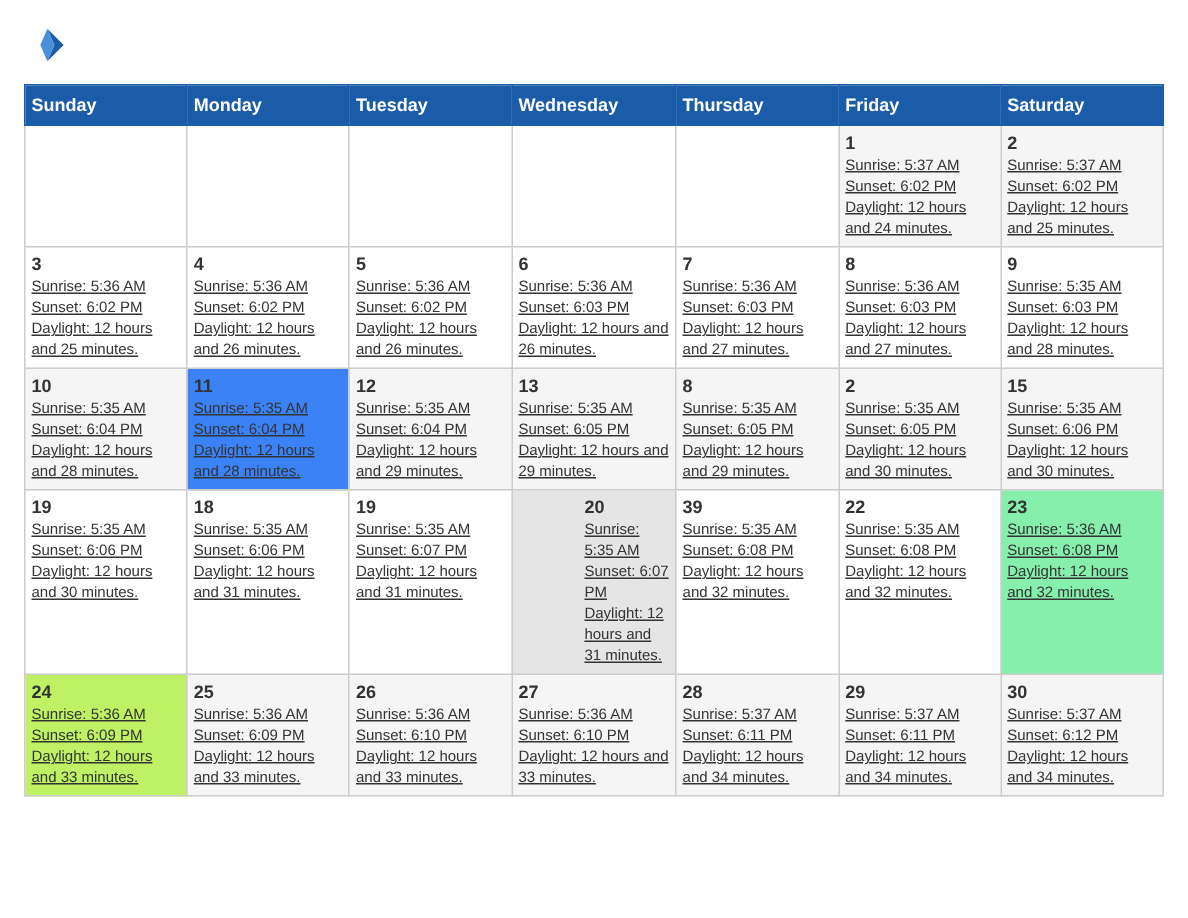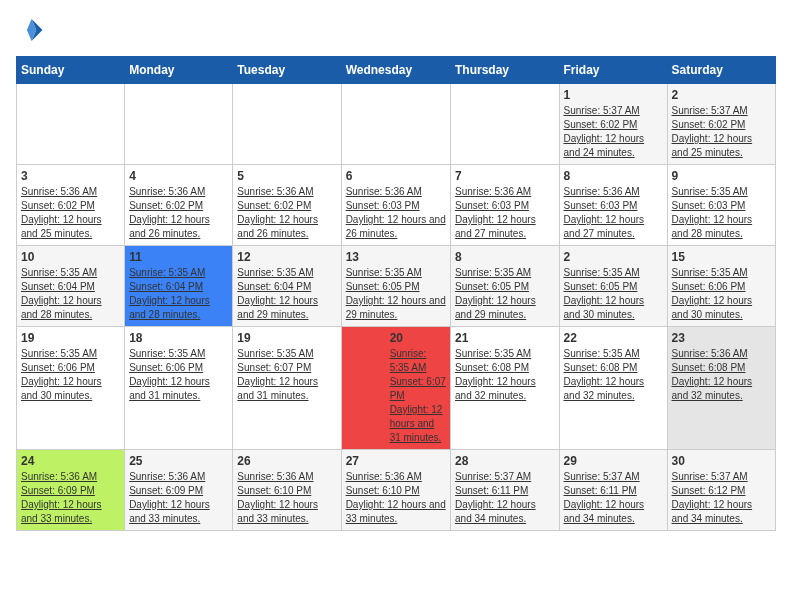--- a/index.html
+++ b/index.html
@@ -240,39 +240,39 @@
           <div class="day-info" style="white-space: pre-line;">Sunrise: 5:35 AM
 Sunset: 6:06 PM
 Daylight: 12 hours and 31 minutes.</div>
         </td>
         <td style="background: rgb(255, 255, 255);">
           <div class="day-number">19</div>
           <div class="day-info" style="white-space: pre-line;">Sunrise: 5:35 AM
 Sunset: 6:07 PM
 Daylight: 12 hours and 31 minutes.</div>
         </td>
-        <td style="background: #ef4444; padding-left: 48px;">
+        <td style="background: #e5e5e5; padding-left: 48px;">
           <div class="day-number">20</div>
           <div class="day-info" style="white-space: pre-line;">Sunrise: 5:35 AM
 Sunset: 6:07 PM
 Daylight: 12 hours and 31 minutes.</div>
         </td>
         <td style="background: rgb(255, 255, 255);">
-          <div class="day-number">21</div>
+          <div class="day-number">39</div>
           <div class="day-info" style="white-space: pre-line;">Sunrise: 5:35 AM
 Sunset: 6:08 PM
 Daylight: 12 hours and 32 minutes.</div>
         </td>
         <td style="background: rgb(255, 255, 255);">
           <div class="day-number">22</div>
           <div class="day-info" style="white-space: pre-line;">Sunrise: 5:35 AM
 Sunset: 6:08 PM
 Daylight: 12 hours and 32 minutes.</div>
         </td>
-        <td style="background: #e5e5e5;">
+        <td style="background: #86efac;">
           <div class="day-number">23</div>
           <div class="day-info" style="white-space: pre-line;">Sunrise: 5:36 AM
 Sunset: 6:08 PM
 Daylight: 12 hours and 32 minutes.</div>
         </td>
       </tr>
       <tr>
         <td style="background: #bef264;">
           <div class="day-number">24</div>
           <div class="day-info" style="white-space: pre-line;">Sunrise: 5:36 AM

